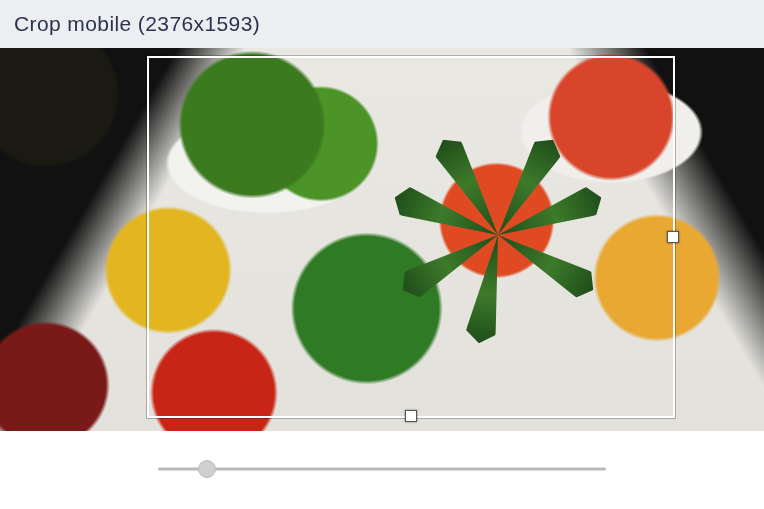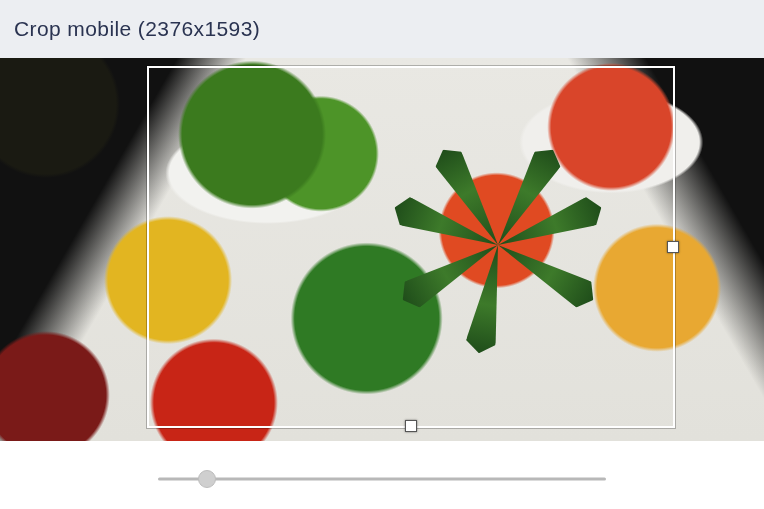--- a/index.html
+++ b/index.html
@@ -1,18 +1,18 @@
 <!DOCTYPE html>
 <html><head>
 <meta charset="utf-8">
 <style>
   * { margin: 0; padding: 0; box-sizing: border-box; }
   html, body { width: 764px; height: 509px; overflow: hidden; font-family: -apple-system, BlinkMacSystemFont, "Segoe UI", Arial, sans-serif; background: #fff; }
   .header {
-    height: 58px;
+    height: 48px;
     background: #eceef2;
     display: flex;
     align-items: center;
     padding: 0 14px;
     color: #2a3351;
     font-size: 21px;
     letter-spacing: 0.4px;
     font-weight: 400;
   }
   .canvas-area {

